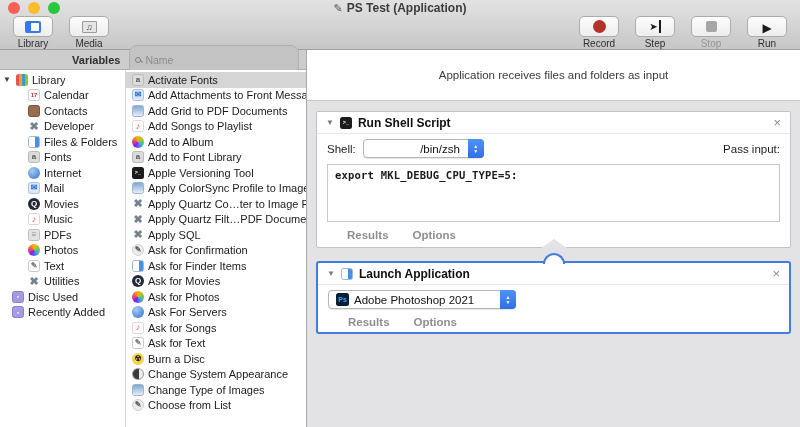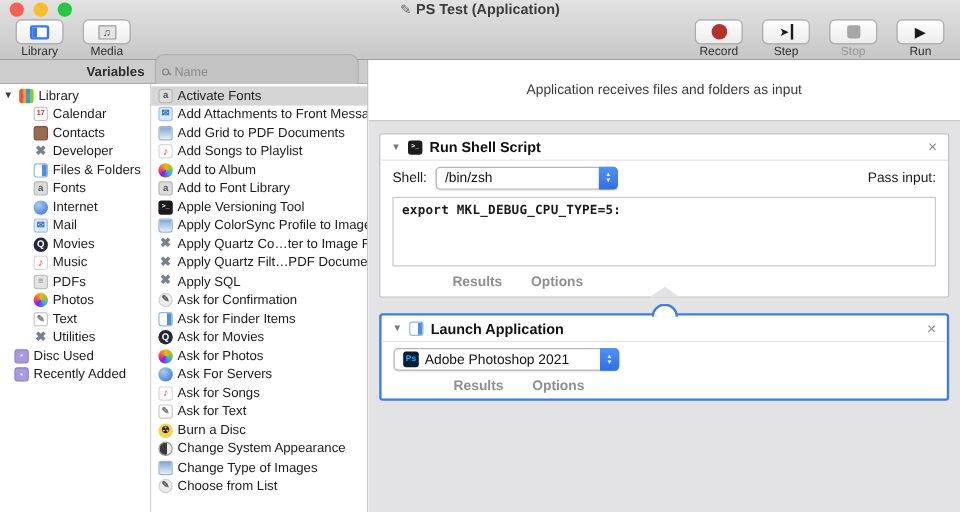--- a/index.html
+++ b/index.html
@@ -75,29 +75,29 @@
 
   .ctrl-row { display:flex; align-items:center; padding:5px 10px 4px 10px; gap:7px; font-size:11.5px; color:#1d1d1f; }
   .spacer { flex:1; }
   .select { height:19px; background:#fff; border:1px solid #b6b6b6; border-radius:4px; display:flex;
             align-items:center; font-size:11.5px; color:#111; padding-left:7px; box-shadow:0 0.5px 1px rgba(0,0,0,.1); }
   .select .val { flex:1; padding-right:8px; }
   .stepper { width:16px; height:19px; margin:-1px -1px -1px 0; flex:none;
              background:linear-gradient(var(--stepper-blue,#4f93f7),#2f6fe4);
              border-radius:0 4px 4px 0; display:flex; flex-direction:column; align-items:center; justify-content:center; color:#fff; }
   .stepper i { font-style:normal; font-size:5px; line-height:4.5px; }
-  .sel-shell { width:152px; } .sel-pass { width:122px; } .sel-app { width:188px; }
+  .sel-shell { width:121px;text-align:right; } .sel-pass { width:122px; } .sel-app { width:188px; }
   .ps-badge { width:13px; height:13px; border-radius:2.5px; background:var(--photoshop-badge-bg,#001e36);
               color:var(--photoshop-badge-fg,#31a8ff); font-size:7px; font-weight:700; display:flex;
               align-items:center; justify-content:center; margin-right:5px; flex:none; }
 
   .code-area { margin:2px 10px 0 10px; height:58px; border:1px solid #c9c9c9; background:#fff;
                font-family:"DejaVu Sans Mono", monospace; font-size:10.5px; font-weight:700; color:#1a1a1a;
                padding:4px 7px; letter-spacing:0.2px; }
-  .card-footer { display:flex; gap:24px; padding:7px 0 0 30px; font-size:11.5px; font-weight:700; color:#8f8f8f;margin-left:30px; }
+  .card-footer { display:flex; gap:24px; padding:7px 0 0 30px; font-size:11.5px; font-weight:700; color:#8f8f8f; }
   .launch .card-footer { padding-top:3px; }
 
   .notch { position:absolute; bottom:-1px; left:50%; transform:translateX(-50%); width:0; height:0;
            border-left:13px solid transparent; border-right:13px solid transparent;
            border-bottom:9px solid #e3e3e5; }
   .bump { position:absolute; top:-10px; left:50%; transform:translateX(-50%); width:22px; height:11px;
           background:#fff; border:2px solid var(--selection-blue,#3f7ede); border-bottom:none;
           border-radius:11px 11px 0 0; }
 </style>
 </head>

